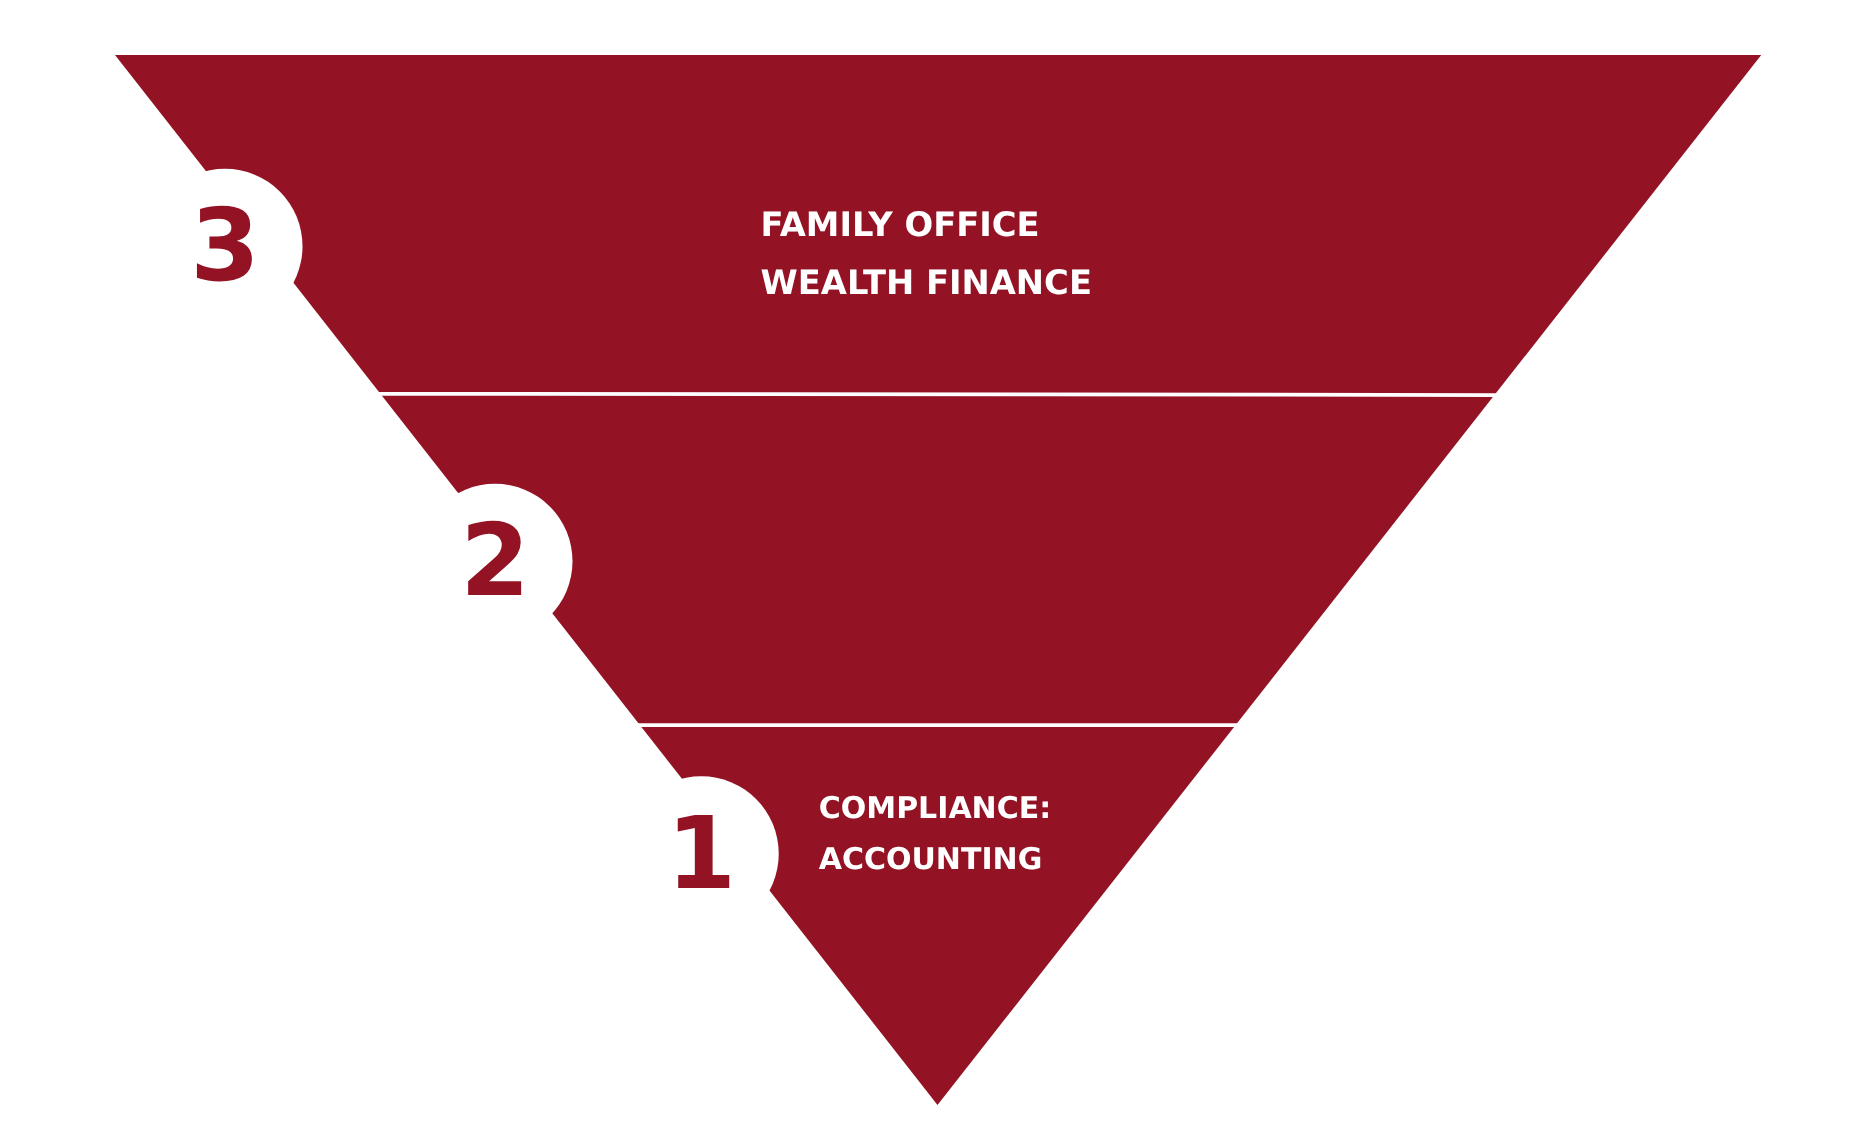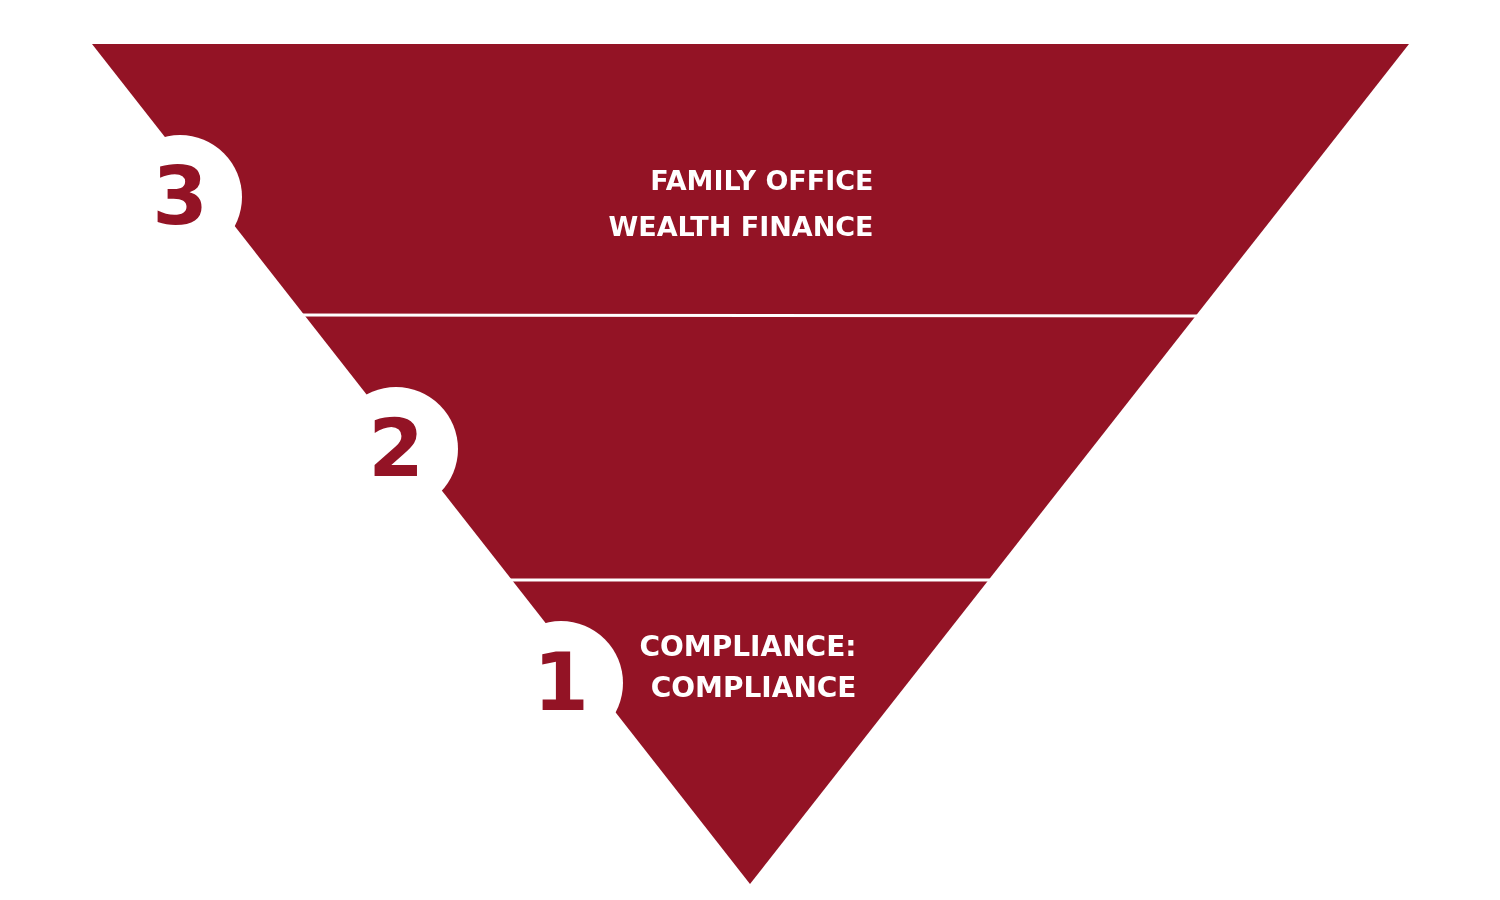--- a/index.html
+++ b/index.html
@@ -1,23 +1,23 @@
 <!DOCTYPE html>
 <html><head>
   <meta charset="utf-8">
   <style>
     html, body { margin: 0; padding: 0; background: #ffffff; }
     body { width: 1500px; height: 900px; position: relative; overflow: hidden; font-family: "DejaVu Sans", sans-serif; }
     .stage { position: absolute; left: 0; top: 0; width: 1500px; height: 900px; }
     svg.funnel { position: absolute; left: 0; top: 0; }
-    .label { position: absolute; color: #ffffff; font-weight: bold; text-align: right; transform: translateX(-50%); white-space: nowrap; }
+    .label { position: absolute; color: #ffffff; font-weight: bold; text-align: left; transform: translateX(-50%); white-space: nowrap; }
     .label div { display: block; }
     .lvl3 { left: 741px; top: 158px; font-size: 27px; line-height: 46px; }
     .lvl2 { left: 740px; top: 362px; font-size: 27px; line-height: 53px; }
-    .lvl1 { left: 748px; top: 626px; font-size: 28px; line-height: 41px; }
+    .lvl1 { left: 748px; top: 626px; font-size: 24px; line-height: 41px; }
     .badge { position: absolute; width: 124px; height: 124px; border-radius: 50%;
              background: radial-gradient(circle, #ffffff 0%, #ffffff 86%, rgba(255,255,255,0.85) 92%, rgba(255,255,255,0) 100%);
              transform: translate(-50%, -50%); display: flex; align-items: center; justify-content: center; }
     .badge span { color: #931325; font-weight: bold; font-size: 80px; line-height: 1; font-family: "DejaVu Sans", sans-serif; }
     .b3 { left: 180px; top: 197px; }
     .b2 { left: 396px; top: 449px; }
     .b1 { left: 561px; top: 683px; }
   </style>
 </head>
 <body>
@@ -36,18 +36,18 @@
   <div class="badge b3">
     <span>3</span>
   </div>
 
   <div class="badge b2">
     <span>2</span>
   </div>
 
   <div class="label lvl1">
     <div>COMPLIANCE:</div>
-    <div>COMPLIANCE</div>
+    <div>ACCOUNTING</div>
   </div>
   <div class="badge b1">
     <span>1</span>
   </div>
 </div>
 
 </body></html>

